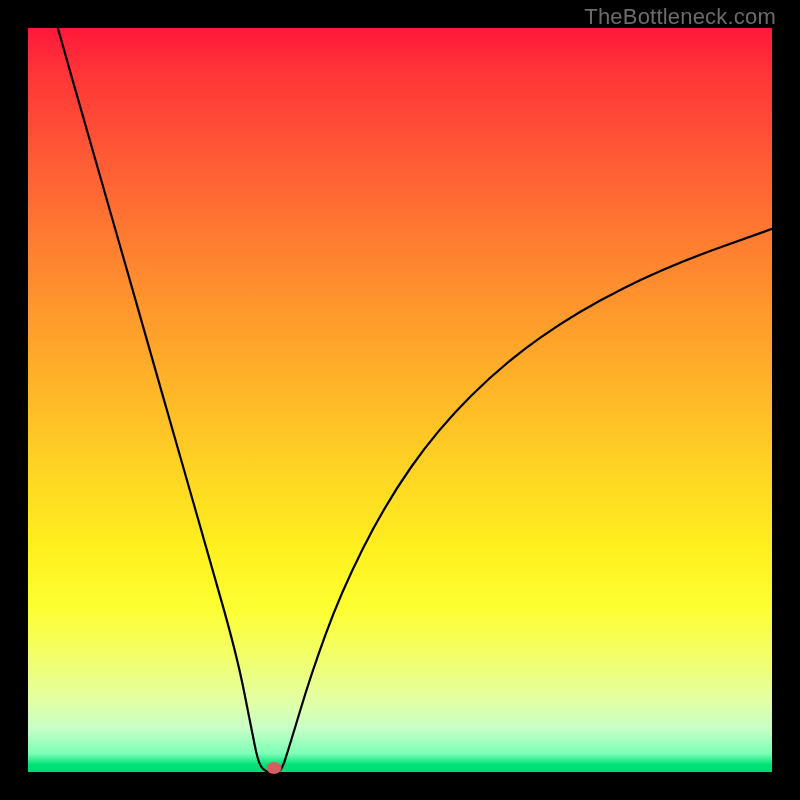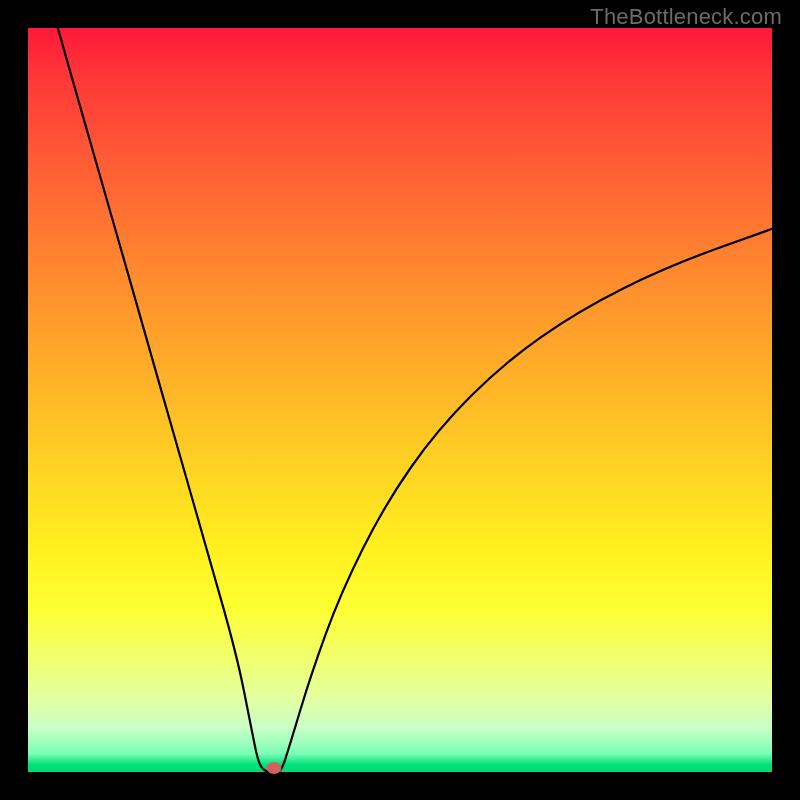--- a/index.html
+++ b/index.html
@@ -13,21 +13,21 @@
   }
   .frame {
     width: 800px;
     height: 800px;
     background: #000;
     position: relative;
   }
   .watermark {
     position: absolute;
     top: 4px;
-    right: 18px;
+    right: 24px;
     color: #6b6b6b;
     font-size: 22px;
     font-weight: 400;
     letter-spacing: 0.2px;
     z-index: 3;
   }
   .plot-area {
     position: absolute;
     left: 28px;
     top: 28px;

